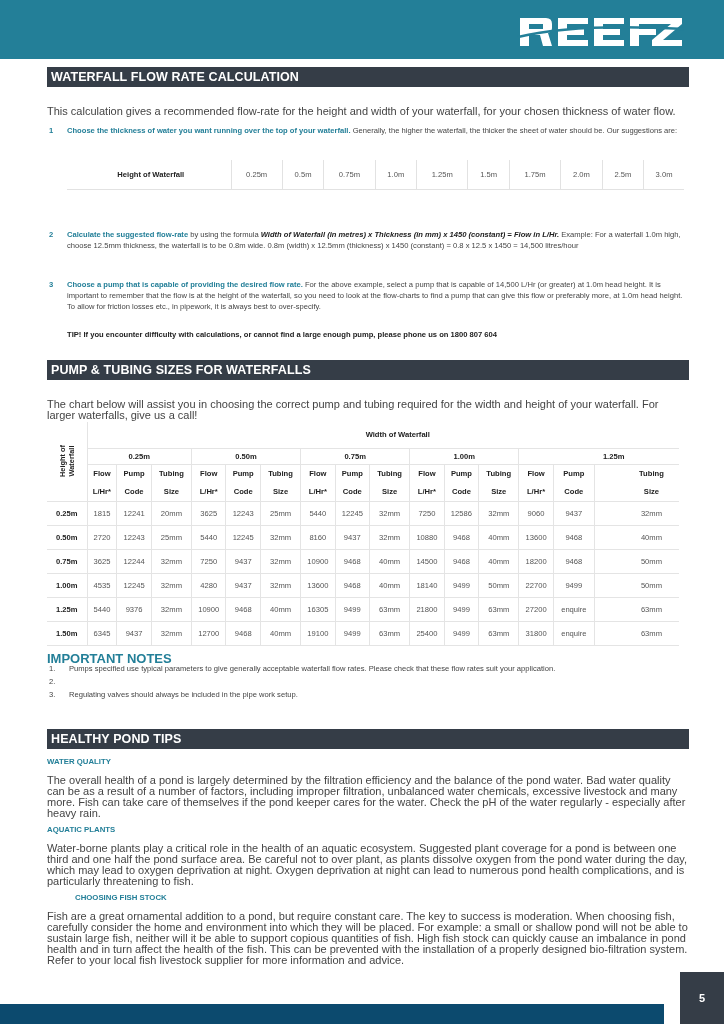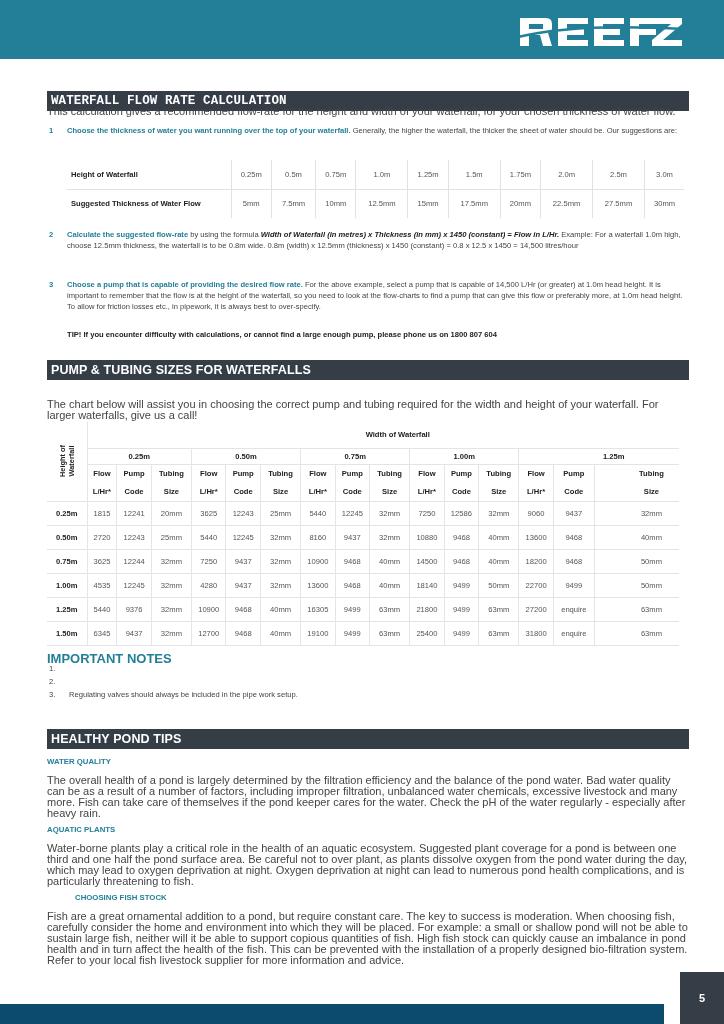--- a/index.html
+++ b/index.html
@@ -17,21 +17,21 @@
   .step .num { position: absolute; left: 2px; top: 0; color: #237f98; font-weight: bold; }
   .step .body { margin-left: 20px; }
   .teal-b { color: #237f98; font-weight: bold; }
   .dark-b { color: #222; font-weight: bold; font-style: italic; }
   .tip { position: absolute; left: 67px; font-size: 7.6px; font-weight: bold; color: #222; }
 
   table { border-collapse: collapse; }
   .thick-table { position: absolute; left: 67px; top: 160px; width: 617px; font-size: 7.6px; }
   .thick-table td { height: 29px; text-align: center; color: #555; border-left: 1px solid #e2e2e2; }
   .thick-table tr:first-child td { border-bottom: 1px solid #e2e2e2; }
-  .thick-table td.lbl { text-align: left; font-weight: bold; color: #222; border-left: none; width: 164px; padding-left: 4px; }
+  .thick-table td.lbl { text-align: center; font-weight: bold; color: #222; border-left: none; width: 164px; padding-left: 4px; }
 
   .pump-table { position: absolute; left: 47px; top: 422px; width: 632px; font-size: 7.6px; }
   .pump-table td, .pump-table th { text-align: center; color: #555; border: 1px solid #e4e4e4; }
   .pump-table th { font-weight: bold; color: #222; }
   .pump-table .hgt-head { width: 40px; border-top: none; border-left: none; position: relative; }
   .pump-table .hgt-head span { position: absolute; left: 50%; top: 50%; transform: translate(-50%,-50%) rotate(-90deg); white-space: nowrap; font-size: 7.4px; line-height: 8.5px; text-align: center; display: block; }
   .pump-table .width-head { height: 26px; border-top: none; border-right: none; }
   .pump-table .grp-head { height: 16px; border-top: 1px solid #e4e4e4; }
   .pump-table .sub-head { height: 26px; line-height: 18px; border-top: none; }
   .pump-table td { height: 24px; }
@@ -59,21 +59,21 @@
       <path d="M4 3 H30 Q36 3 36 9 V13 Q36 17 32 18 L36 31 H27 L24 20 H13 V31 H4 Z M13 9 V14 H27 V9 Z"></path>
       <path d="M42 3 H72 V9 H51 V14 H68 V20 H51 V25 H72 V31 H42 Z"></path>
       <path d="M78 3 H108 V9 H87 V14 H104 V20 H87 V25 H108 V31 H78 Z"></path>
       <path d="M114 3 H144 V9 H123 V14 H140 V20 H123 V31 H114 Z"></path>
       <path d="M136 3 H166 V9 L147 25 H166 V31 H136 V25 L155 9 H136 Z"></path>
     </g>
     <path d="M2 22 Q60 8 168 14" stroke="#237f98" stroke-width="2.5" fill="none"></path>
   </svg>
 </div>
 
-<div class="section-header" style="top:91px;font-family:Liberation Mono, monospace;">WATERFALL FLOW RATE CALCULATION</div>
+<div class="section-header" style="top:67px;">WATERFALL FLOW RATE CALCULATION</div>
 <div class="para" style="top:106px;">This calculation gives a recommended flow-rate for the height and width of your waterfall, for your chosen thickness of water flow.</div>
 
 <div class="step" style="top:125px;">
   <span class="num">1</span>
   <div class="body"><span class="teal-b">Choose the thickness of water you want running over the top of your waterfall.</span><span> Generally, the higher the waterfall, the thicker the sheet of water should be. Our suggestions are:</span></div>
 </div>
 
 <table class="thick-table">
   <tbody>
       <tr>
@@ -81,33 +81,20 @@
     <td>0.25m</td>
     <td>0.5m</td>
     <td>0.75m</td>
     <td>1.0m</td>
     <td>1.25m</td>
     <td>1.5m</td>
     <td>1.75m</td>
     <td>2.0m</td>
     <td>2.5m</td>
     <td>3.0m</td>
-  </tr>
-  <tr>
-    <td class="lbl">Suggested Thickness of Water Flow</td>
-    <td>5mm</td>
-    <td>7.5mm</td>
-    <td>10mm</td>
-    <td>12.5mm</td>
-    <td>15mm</td>
-    <td>17.5mm</td>
-    <td>20mm</td>
-    <td>22.5mm</td>
-    <td>27.5mm</td>
-    <td>30mm</td>
   </tr>
 </tbody>
   </table>
 
 <div class="step" style="top:229px;">
   <span class="num">2</span>
   <div class="body"><span class="teal-b">Calculate the suggested flow-rate</span><span> by using the formula </span><span class="dark-b">Width of Waterfall (in metres) x Thickness (in mm) x 1450 (constant) = Flow in L/Hr.</span><span> Example: For a waterfall 1.0m high, choose 12.5mm thickness, the waterfall is to be 0.8m wide. 0.8m (width) x 12.5mm (thickness) x 1450 (constant) = 0.8 x 12.5 x 1450 = 14,500 litres/hour</span></div>
 </div>
 
 <div class="step" style="top:279px;">
@@ -260,21 +247,21 @@
         <td>63mm</td>
         <td>31800</td>
         <td>enquire</td>
         <td>63mm</td>
       </tr>
     </tbody>
 </table>
 
 <div class="notes-title">IMPORTANT NOTES</div>
 <ul class="notes">
-  <li><span class="n">1.</span></li>
+  <li><span class="n">1.</span><span>Pumps specified use typical parameters to give generally acceptable waterfall flow rates. Please check that these flow rates suit your application.</span></li>
   <li><span class="n">2.</span></li>
   <li><span class="n">3.</span><span>Regulating valves should always be included in the pipe work setup.</span></li>
 </ul>
 
 <div class="section-header" style="top:729px;">HEALTHY POND TIPS</div>
 
 <div class="sub-title" style="top:757px;">WATER QUALITY</div>
 <div class="para" style="top:775px;">The overall health of a pond is largely determined by the filtration efficiency and the balance of the pond water.  Bad water quality can be as a result of a number of factors, including improper filtration, unbalanced water chemicals, excessive livestock and many more. Fish can take care of themselves if the pond keeper cares for the water.  Check the pH of the water regularly - especially after heavy rain.</div>
 
 <div class="sub-title" style="top:825px;">AQUATIC PLANTS</div>

